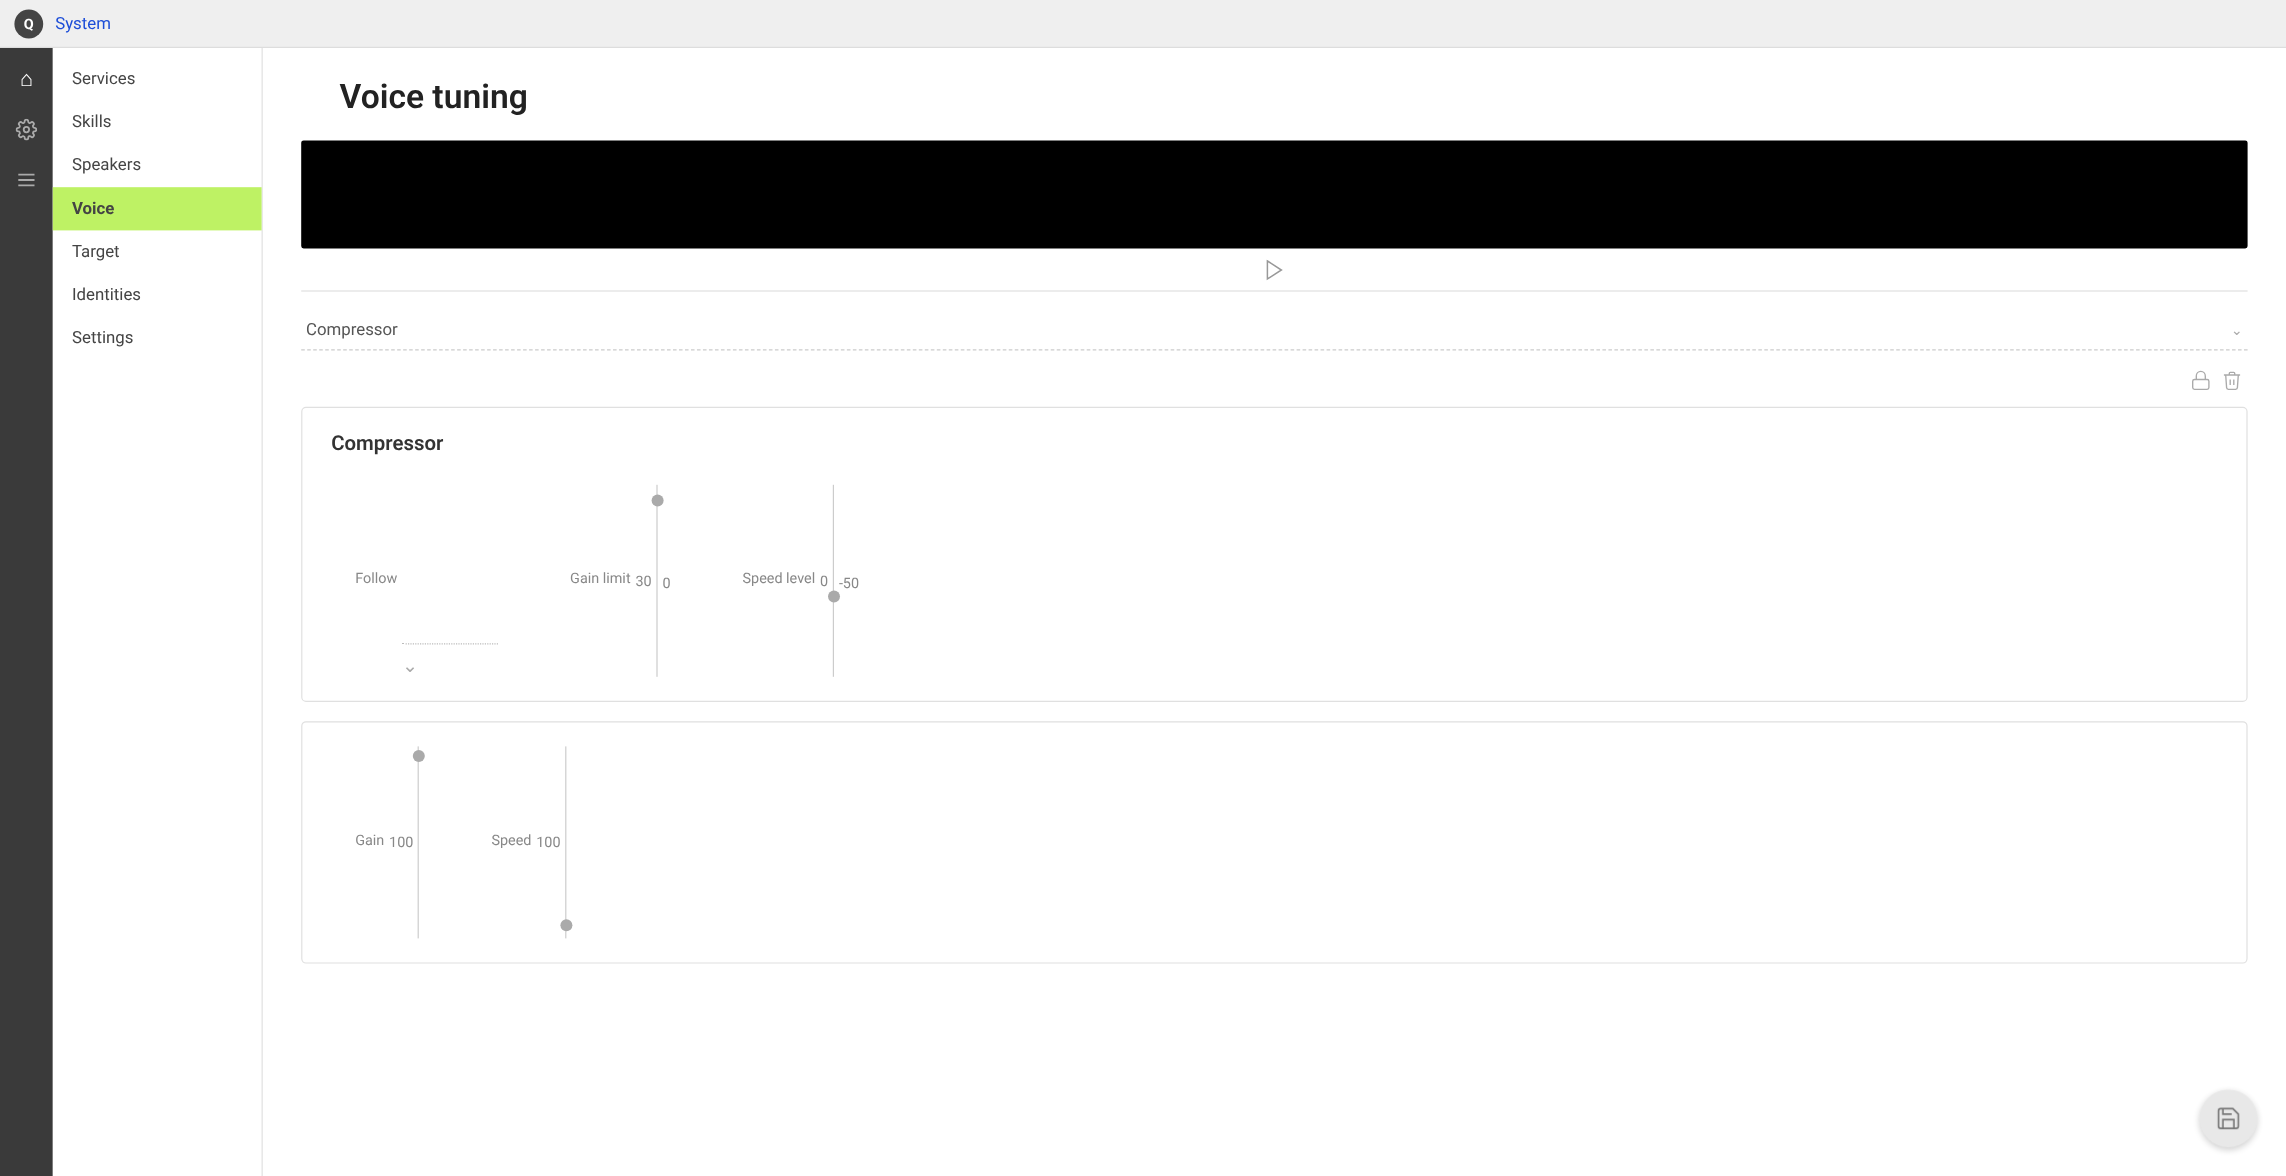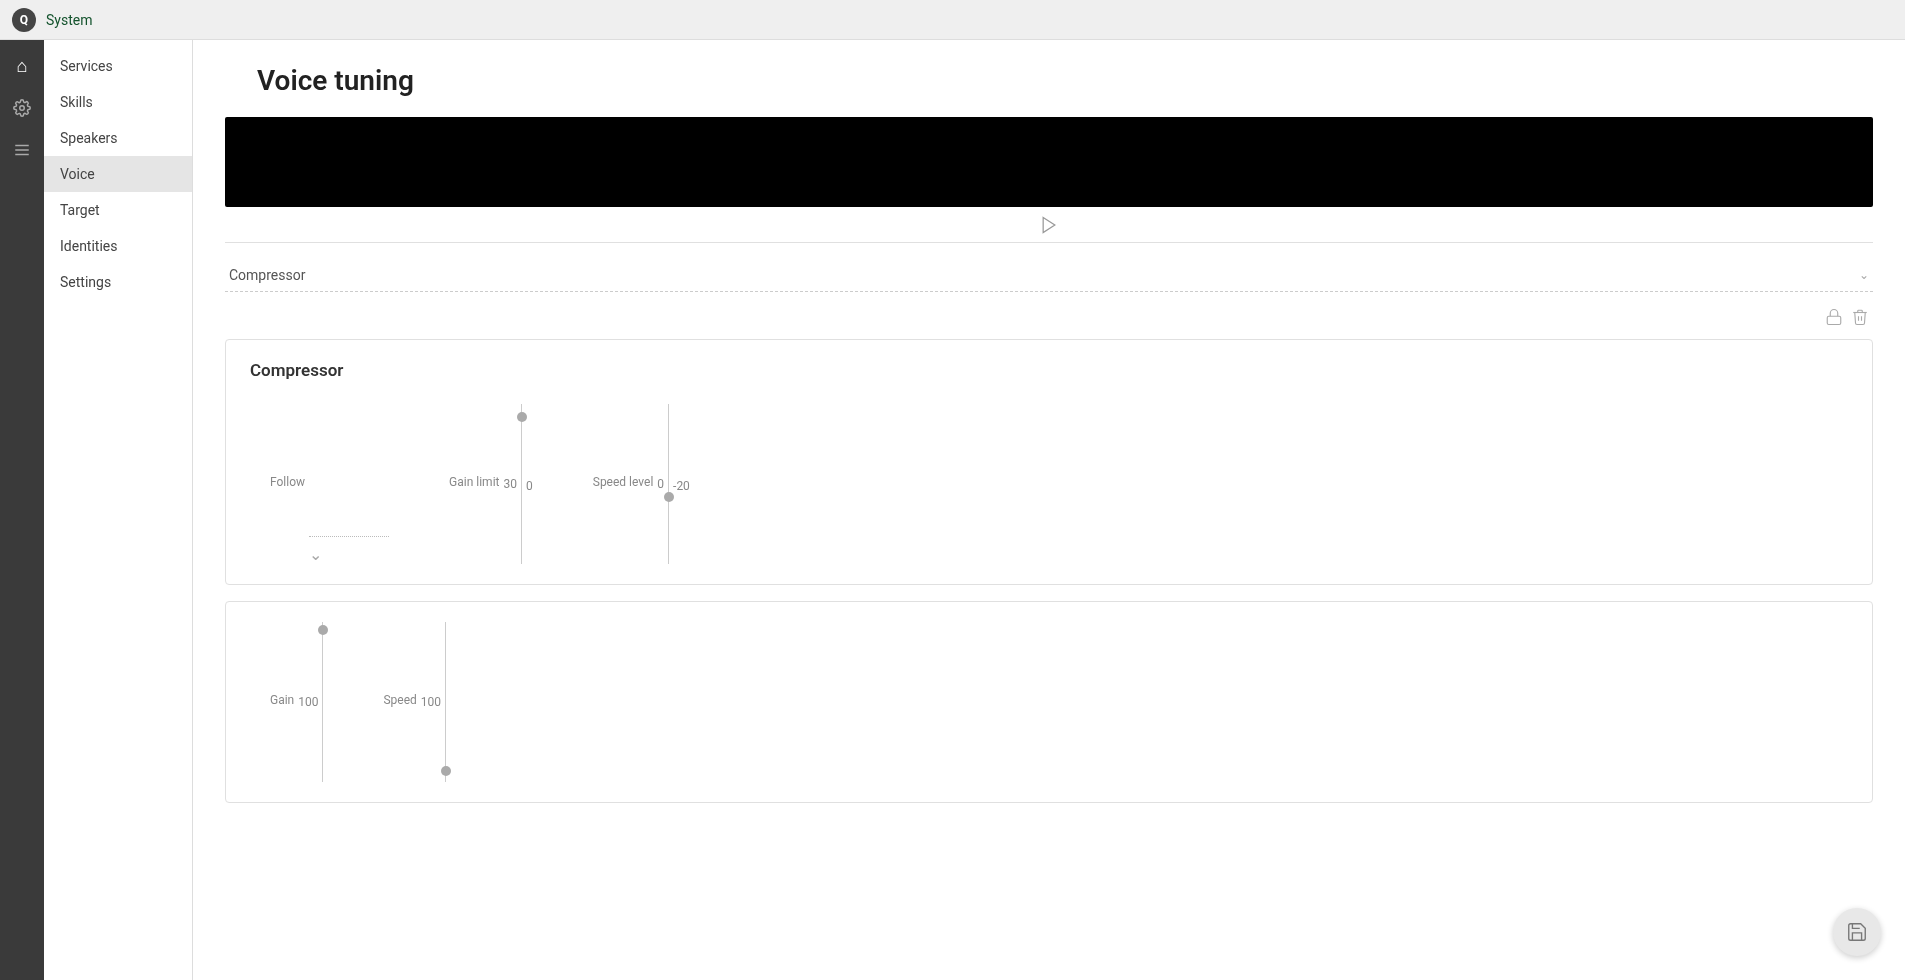--- a/index.html
+++ b/index.html
@@ -17,21 +17,21 @@
     }
     .topbar-logo {
       width: 24px; height: 24px;
       background: #444;
       border-radius: 50%;
       display: flex; align-items: center; justify-content: center;
       color: white; font-size: 12px; font-weight: bold;
     }
     .topbar-title {
       font-size: 14px;
-      color: #14532d;
+      color: #1d4ed8;
     }
 
     
     .layout {
       display: flex;
       flex: 1;
       overflow: hidden;
     }
 
     
@@ -49,33 +49,33 @@
       display: flex; align-items: center; justify-content: center;
       color: #aaa;
       border-radius: 4px;
       cursor: pointer;
       font-size: 18px;
     }
     .sidebar-icon-btn.active { color: #fff; }
 
     
     .sidebar-nav {
-      width: 149px;
+      width: 175px;
       background: #fff;
       border-right: 1px solid #ddd;
       padding-top: 8px;
     }
     .sidebar-nav-item {
       padding: 10px 16px;
       font-size: 14px;
       color: #444;
       cursor: pointer;
       display: block;
     }
-    .sidebar-nav-item.active { background: #e5e5e5; font-weight: 400; }
+    .sidebar-nav-item.active { background: #bef264; font-weight: 700; }
 
     
     .main-content {
       flex: 1;
       overflow-y: auto;
       background: #fff;
       padding: 24px 32px;
     }
 
     .page-title {
@@ -344,21 +344,21 @@
         </div>
 
         <div class="slider-group">
           <div class="slider-label">Speed level</div>
           <div class="slider-value-top">0</div>
           <div class="v-slider-container">
             <div class="v-slider-track" style="height:140px;width:1px;background:#ccc;position:relative;">
               <div class="v-slider-thumb" style="top:55%;left:-4px;"></div>
             </div>
           </div>
-          <div class="slider-value-bottom">-20</div>
+          <div class="slider-value-bottom">-50</div>
         </div>
 
       </div>
     </div>
 
     <div class="effect-card">
       <div class="sliders-row">
 
         <div class="slider-group">
           <div class="slider-label">Gain</div>

